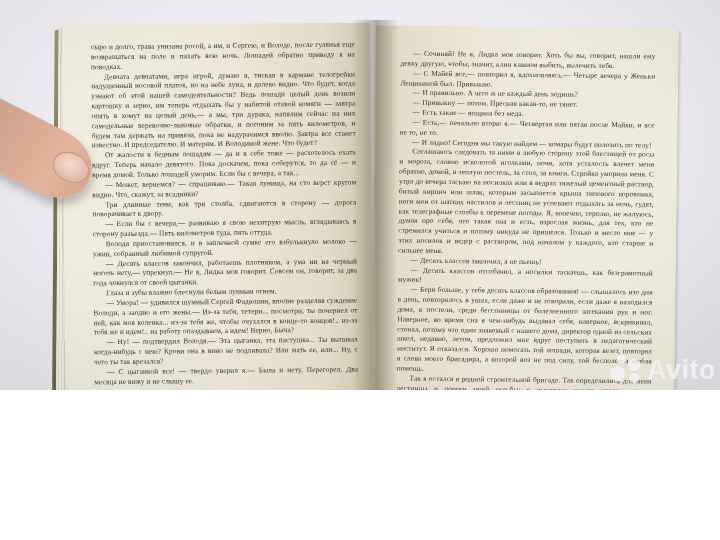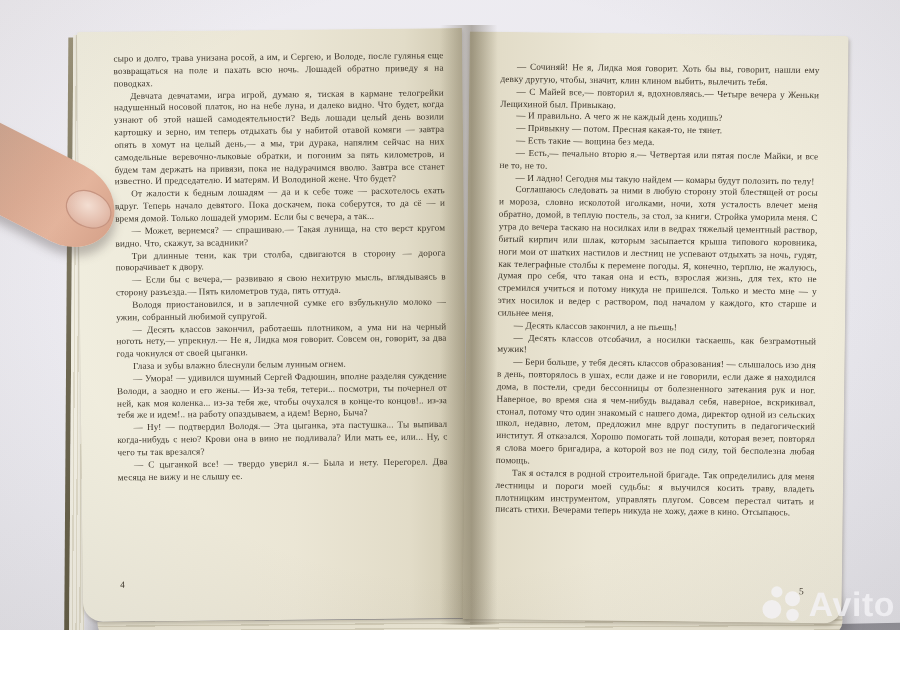--- a/index.html
+++ b/index.html
@@ -1,17 +1,17 @@
 <!DOCTYPE html>
 <html lang="ru"><head>
 <meta charset="utf-8">
 <style>
   html,body{margin:0;padding:0;}
   .scene{
-    position:relative;width:720px;height:504px;overflow:hidden;
+    position:relative;width:720px;height:390px;overflow:hidden;
     background:linear-gradient(160deg,#efedf2 0%,#e9e8ee 55%,#e3e2e8 100%);
     font-family:"Liberation Serif","DejaVu Serif",serif;
   }
   
   .table-band{
     position:absolute;left:-20px;top:505px;width:780px;height:70px;
     background:linear-gradient(180deg,#8f8e96 0%,#a3a2a9 60%,#b5b4ba 100%);
     transform:rotate(-1.1deg);
   }
   .book{position:absolute;left:52px;top:18px;width:628px;height:500px;}

